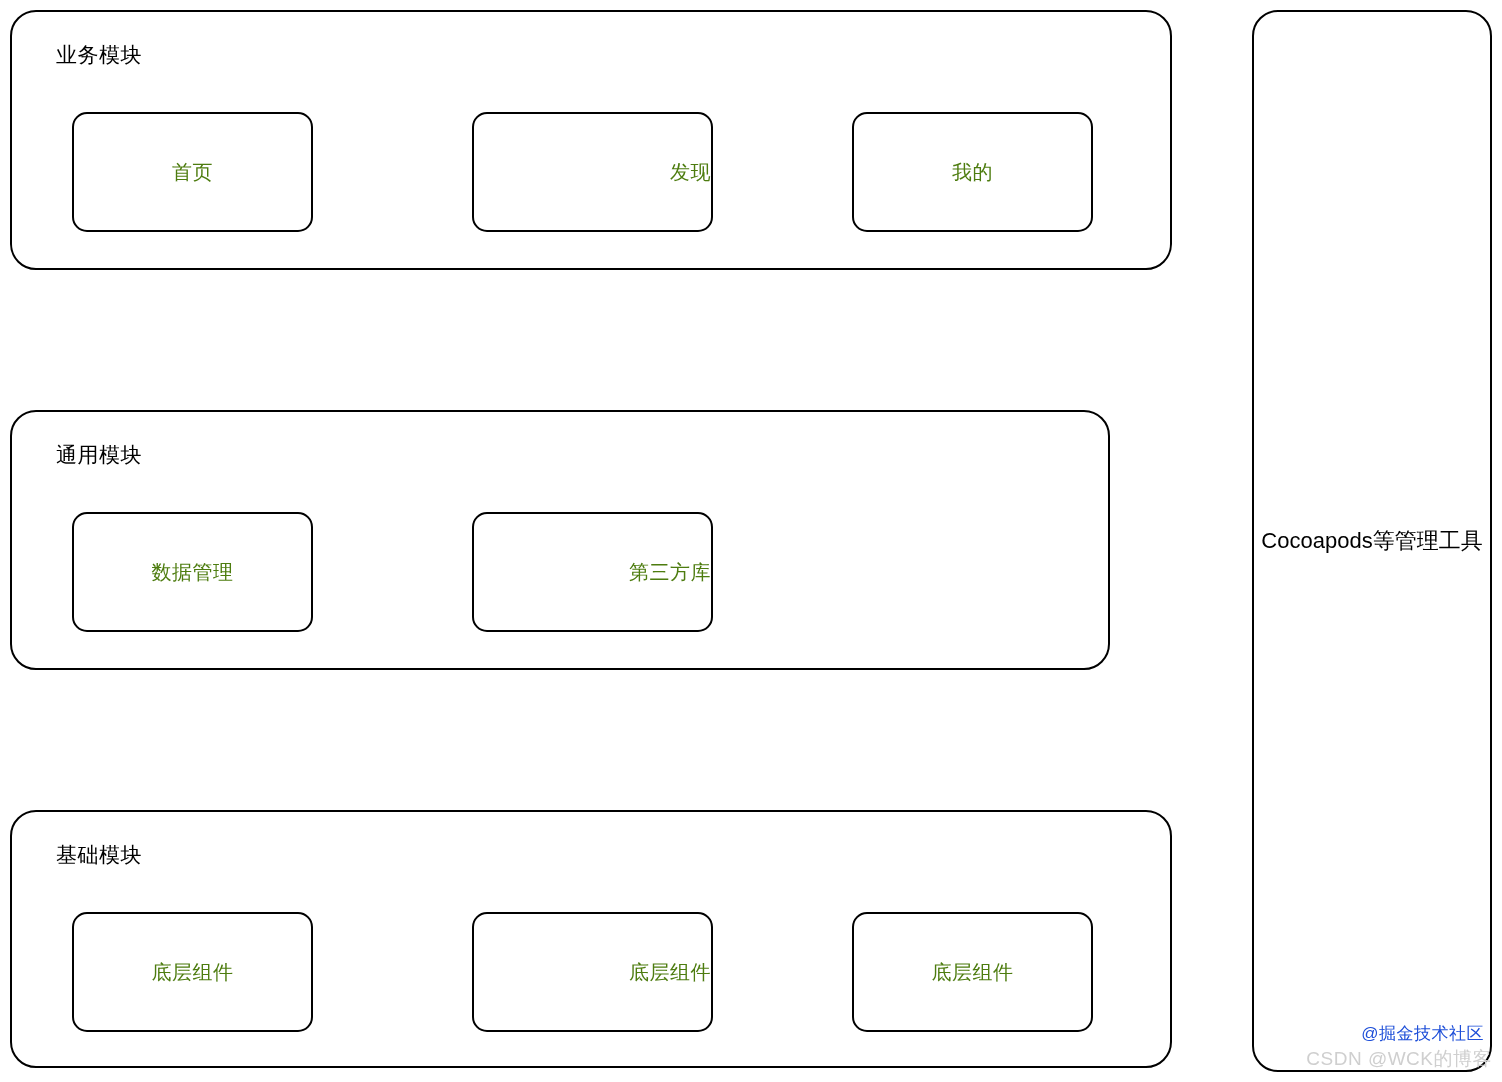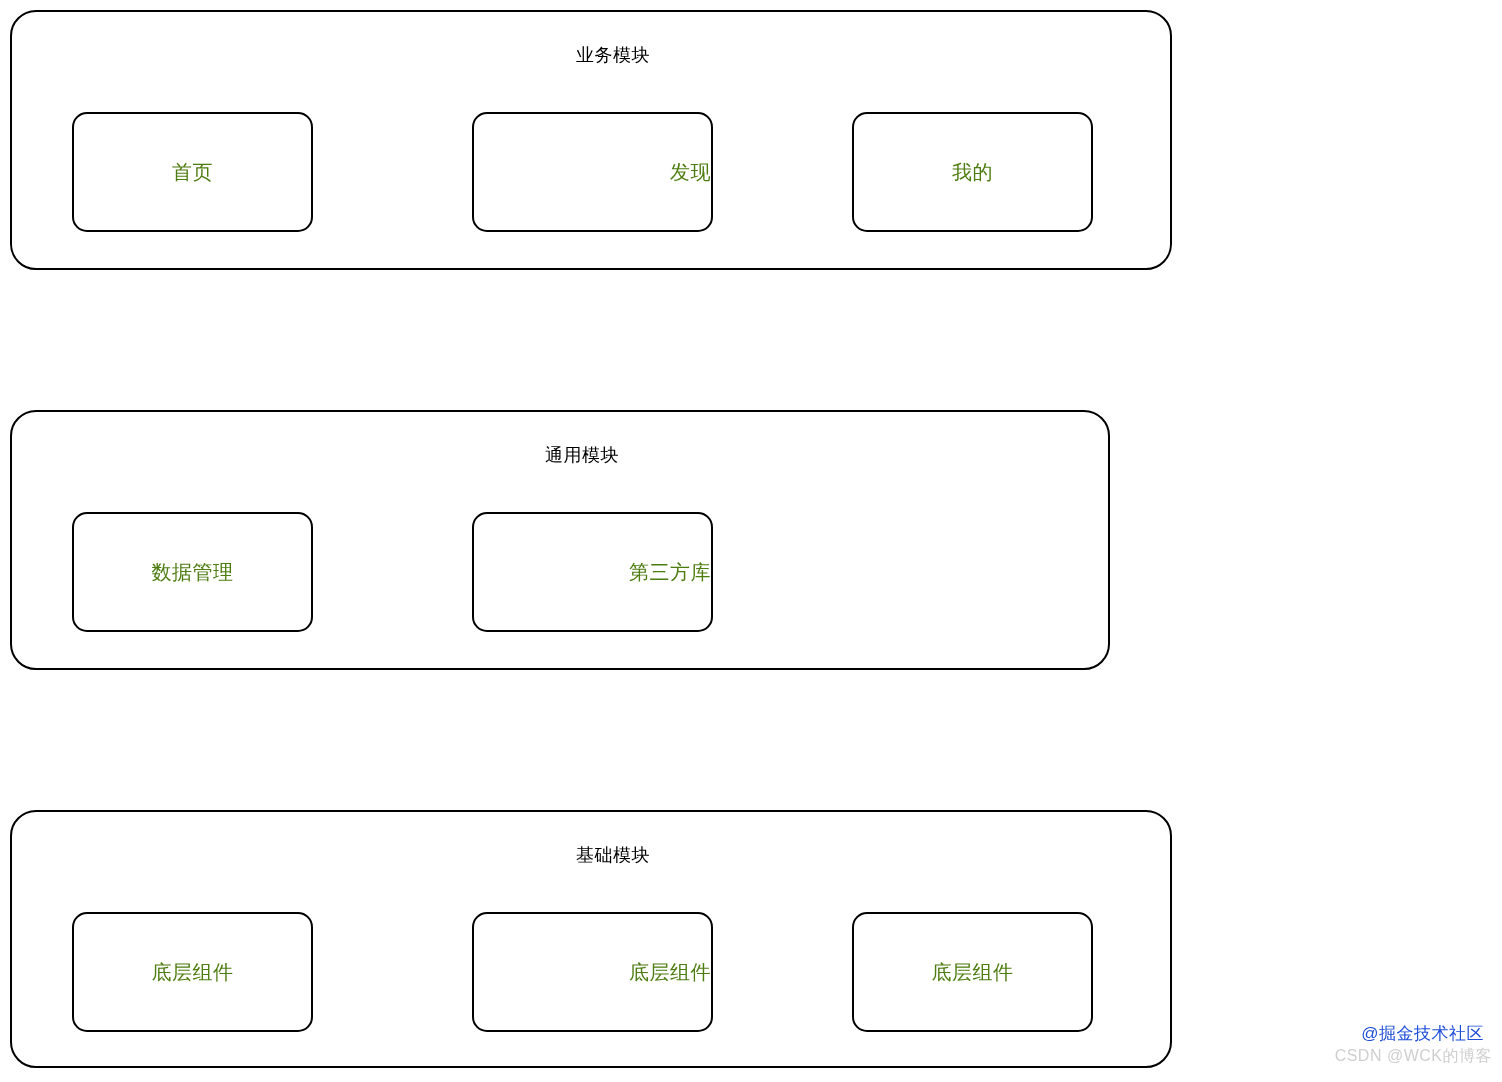--- a/index.html
+++ b/index.html
@@ -25,22 +25,21 @@
     box-sizing: border-box;
     border: 2px solid #000000;
     border-radius: 26px;
     background: #ffffff;
   }
   .module-title {
     position: absolute;
     top: 30px;
     left: 0;
     right: 0;
-    text-align: center;
-    font-size: 18px;
+    font-size: 21px;
     line-height: 26px;
     letter-spacing: 0.5px;
     color: #000000;
     white-space: nowrap;
     padding-left: 44px;
   }
 
   
   .submodule-row {
     position: absolute;
@@ -113,21 +112,21 @@
   #watermark-juejin {
     right: 18px;
     top: 1022px;
     font-size: 17px;
     color: #1d4ed8;
     letter-spacing: 0.5px;
   }
   #watermark-csdn {
     right: 10px;
     top: 1046px;
-    font-size: 16px;
+    font-size: 19px;
     color: #cfcfcf;
     letter-spacing: 0.5px;
   }
 </style>
 </head>
 <body>
 
 <div id="canvas">
 
   <div class="module" id="module-business">
@@ -165,17 +164,20 @@
       </div>
       <div class="submodule">
         <span class="submodule-label">底层组件</span>
       </div>
       <div class="submodule">
         <span class="submodule-label">底层组件</span>
       </div>
     </div>
   </div>
 
+  <div id="side-panel">
+    <span id="side-panel-label">Cocoapods等管理工具</span>
+  </div>
 
   <div class="watermark" id="watermark-juejin">@掘金技术社区</div>
   <div class="watermark" id="watermark-csdn">CSDN @WCK的博客</div>
 
 </div>
 
 </body></html>

